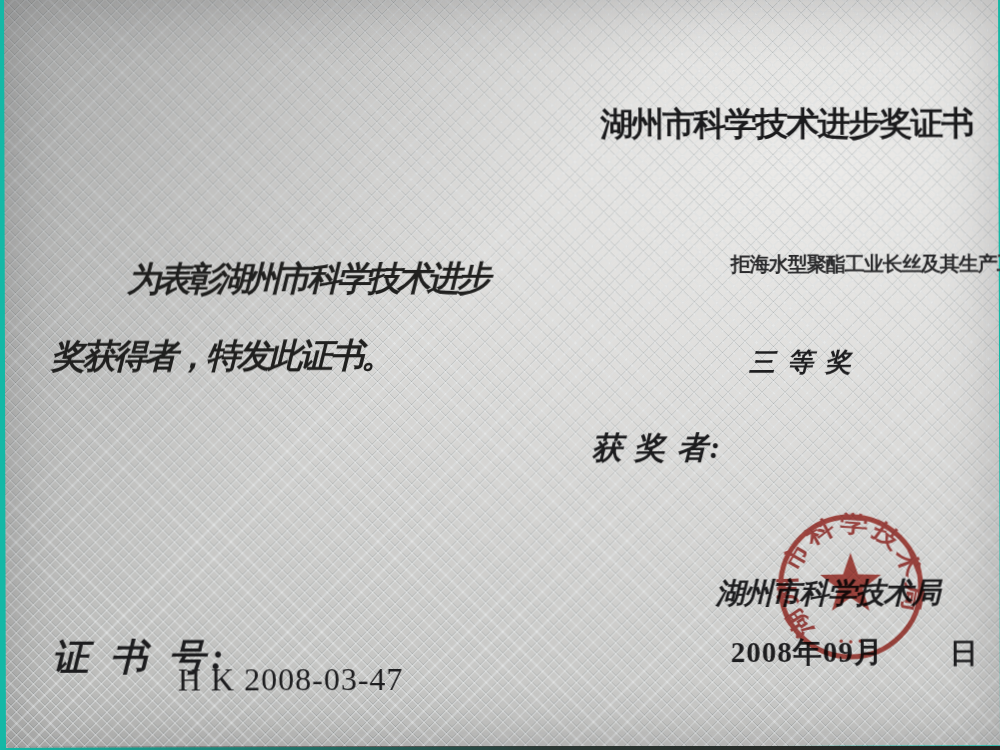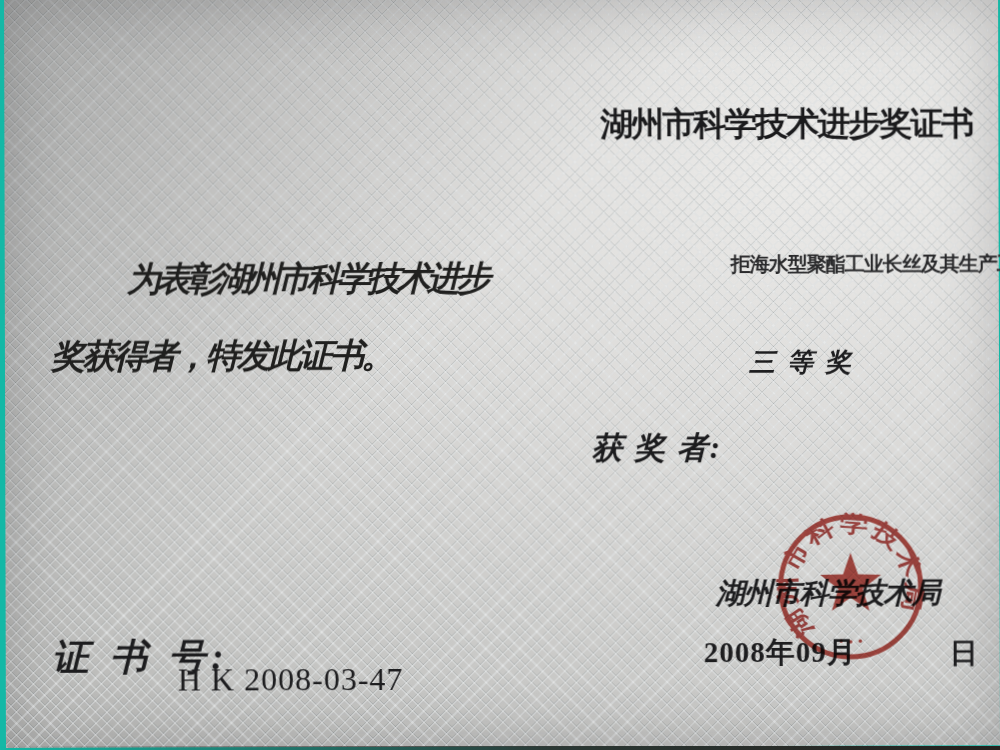--- a/index.html
+++ b/index.html
@@ -63,21 +63,21 @@
     letter-spacing: 2px;
     color: #1c1c1e;
   }
   .f1-label { left: 586px; top: 242px; }
   .f1-value { left: 726px; top: 253px; font-size: 20px; font-weight: 600; letter-spacing: -1px; color: #2a2a2c; }
   .f2-label { left: 586px; top: 339px; }
   .f2-value { left: 744px; top: 347px; font-size: 26px; font-weight: 600; font-style: italic; letter-spacing: 12px; text-align: center; }
   .f3-label { left: 586px; top: 429px; }
   .f3-value { left: 744px; top: 437px; font-size: 26px; font-weight: 600; font-style: italic; letter-spacing: 12px; }
   .issuer   { left: 710px; top: 576px; font-size: 29px; font-weight: 700; font-style: italic; letter-spacing: -1px; }
-  .date-ym  { left: 698px; top: 635px; font-size: 29px; font-weight: 600; letter-spacing: 1px; text-align: center; }
+  .date-ym  { left: 725px; top: 635px; font-size: 29px; font-weight: 600; letter-spacing: 1px; text-align: center; }
   .date-day { left: 944px; top: 637px; font-size: 28px; font-weight: 600; }
   .certno-label { left: 46px; top: 633px; font-size: 37px; font-weight: 700; font-style: italic; letter-spacing: 6px; }
   .certno-value { left: 172px; top: 630px; font-size: 32px; font-weight: 500; letter-spacing: 1px; margin-top: 32px; }
   .seal {
     position: absolute;
     left: 765px;
     top: 509px;
     width: 160px;
     height: 160px;
     mix-blend-mode: multiply;

